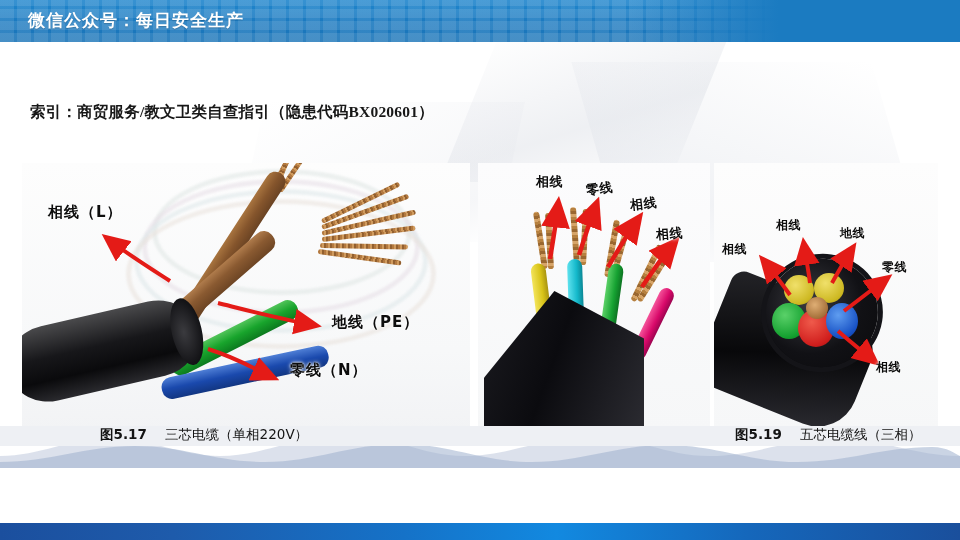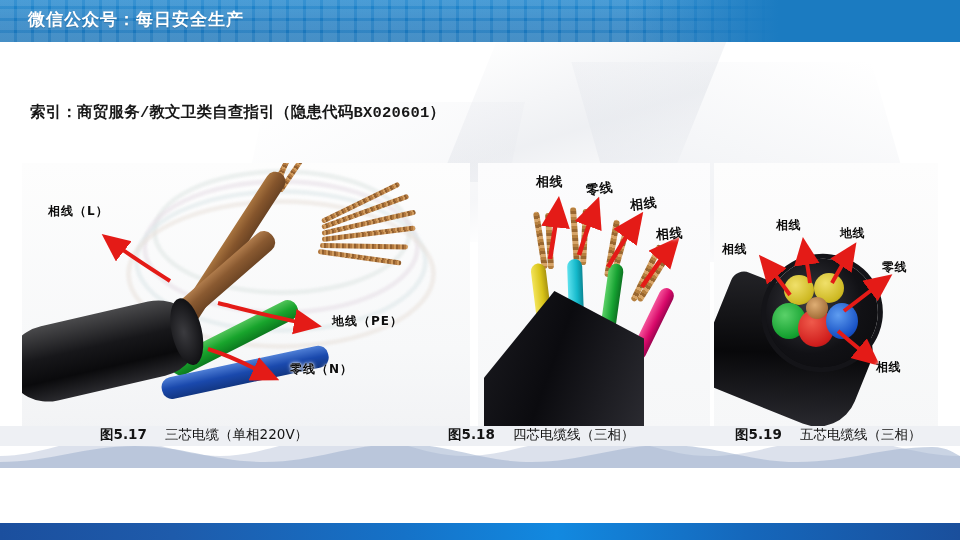--- a/index.html
+++ b/index.html
@@ -20,21 +20,21 @@
       linear-gradient(180deg,#1f86cd 0%,#1b79bf 55%,#1a74b8 100%);
     overflow:hidden;
   }
   .topbar:after{
     content:"";position:absolute;right:0;top:0;width:330px;height:100%;
     background:linear-gradient(90deg,rgba(27,122,192,0) 0%,#1b7bc1 45%,#1b7bc1 100%);
   }
   .topbar-title{
     position:absolute;left:28px;top:0;height:51px;line-height:42px;
     color:#ffffff;font-size:17px;font-weight:bold;letter-spacing:1px;
-    font-family:Liberation Mono, monospace;
+    font-family:Liberation Sans, sans-serif;
     white-space:nowrap;text-shadow:0 1px 1px rgba(0,0,0,.18);
   }
 
   
   .slide{position:absolute;left:0;top:42px;width:960px;height:426px;background:#ffffff;overflow:hidden;}
   .wm{position:absolute;pointer-events:none;opacity:.55;}
   .wm1{left:470px;top:-10px;width:230px;height:150px;
        background:linear-gradient(160deg,rgba(228,230,235,.0) 0%,rgba(223,226,232,.95) 60%,rgba(233,235,239,.2) 100%);
        transform:skewX(-22deg);}
   .wm2{left:600px;top:20px;width:300px;height:200px;
@@ -44,21 +44,21 @@
        background:linear-gradient(150deg,rgba(240,241,244,0) 0%,rgba(231,233,238,.7) 80%,rgba(245,246,248,0) 100%);
        transform:skewX(-12deg);}
 
   .textblock{position:absolute;left:30px;top:46px;width:900px;}
   .line1{
     font-size:15.5px;font-weight:bold;color:#171717;white-space:nowrap;letter-spacing:.2px;
     font-family:"DejaVu Sans","Liberation Sans",sans-serif;
   }
   .line2{
     margin-top:14px;font-size:15.5px;font-weight:bold;color:#171717;white-space:nowrap;letter-spacing:.2px;
-    font-family:Liberation Mono, monospace;
+    font-family:Liberation Serif, serif;
   }
 
   
   .figrow{position:absolute;left:22px;top:121px;width:916px;height:268px;}
   .fig{position:absolute;top:0;height:268px;background:#fff;overflow:hidden;}
   .fig1{left:0;width:448px;}
   .fig2{left:456px;width:232px;}
   .fig3{left:692px;width:224px;}
 
   .photo{position:absolute;inset:0;overflow:hidden;}
@@ -106,21 +106,21 @@
     transform:rotate(-14deg);box-shadow:0 0 0 5px #141418;}
   .p3core{position:absolute;border-radius:50%;}
 
   
   .arrows{position:absolute;inset:0;}
   .lbl{
     position:absolute;font-weight:bold;color:#0d0d0d;white-space:nowrap;
     font-family:"DejaVu Sans","Liberation Sans",sans-serif;
     text-shadow:0 0 2px #fff,0 0 4px #fff;
   }
-  .lbl1{font-size:12px;letter-spacing:1px;}
+  .lbl1{font-size:15px;letter-spacing:1px;}
   .lbl2{font-size:13px;letter-spacing:.5px;}
   .lbl3{font-size:12px;letter-spacing:.5px;}
 
   
   .waveband{position:absolute;left:0;top:384px;width:960px;height:42px;overflow:hidden;}
   .waveband .wtop{position:absolute;left:0;top:0;width:960px;height:20px;background:#eef0f4;}
   .captions{position:absolute;left:0;top:384px;width:960px;height:26px;}
   .cap{position:absolute;top:0;font-size:13.5px;color:#141414;white-space:nowrap;
        font-family:"DejaVu Sans","Liberation Sans",sans-serif;}
   .cap .num{font-weight:bold;}
@@ -283,24 +283,20 @@
                  C450,18 482,36 532,36 C582,36 616,19 666,19 C716,19 748,36 798,36
                  C848,36 882,21 932,21 C948,21 955,28 960,30 L960,42 Z" fill="#9fb0cd" opacity="0.55"></path>
       </svg>
     </div>
 
     <div class="captions">
       <div class="cap cap1">
         <span class="num">图5.17</span>
         <span class="txt">三芯电缆（单相220V）</span>
       </div>
-      <div class="cap cap2">
-        <span class="num">图5.18</span>
-        <span class="txt">四芯电缆线（三相）</span>
-      </div>
       <div class="cap cap3">
         <span class="num">图5.19</span>
         <span class="txt">五芯电缆线（三相）</span>
       </div>
     </div>
 
   </div>
 
   <div class="bottombar"></div>
 

